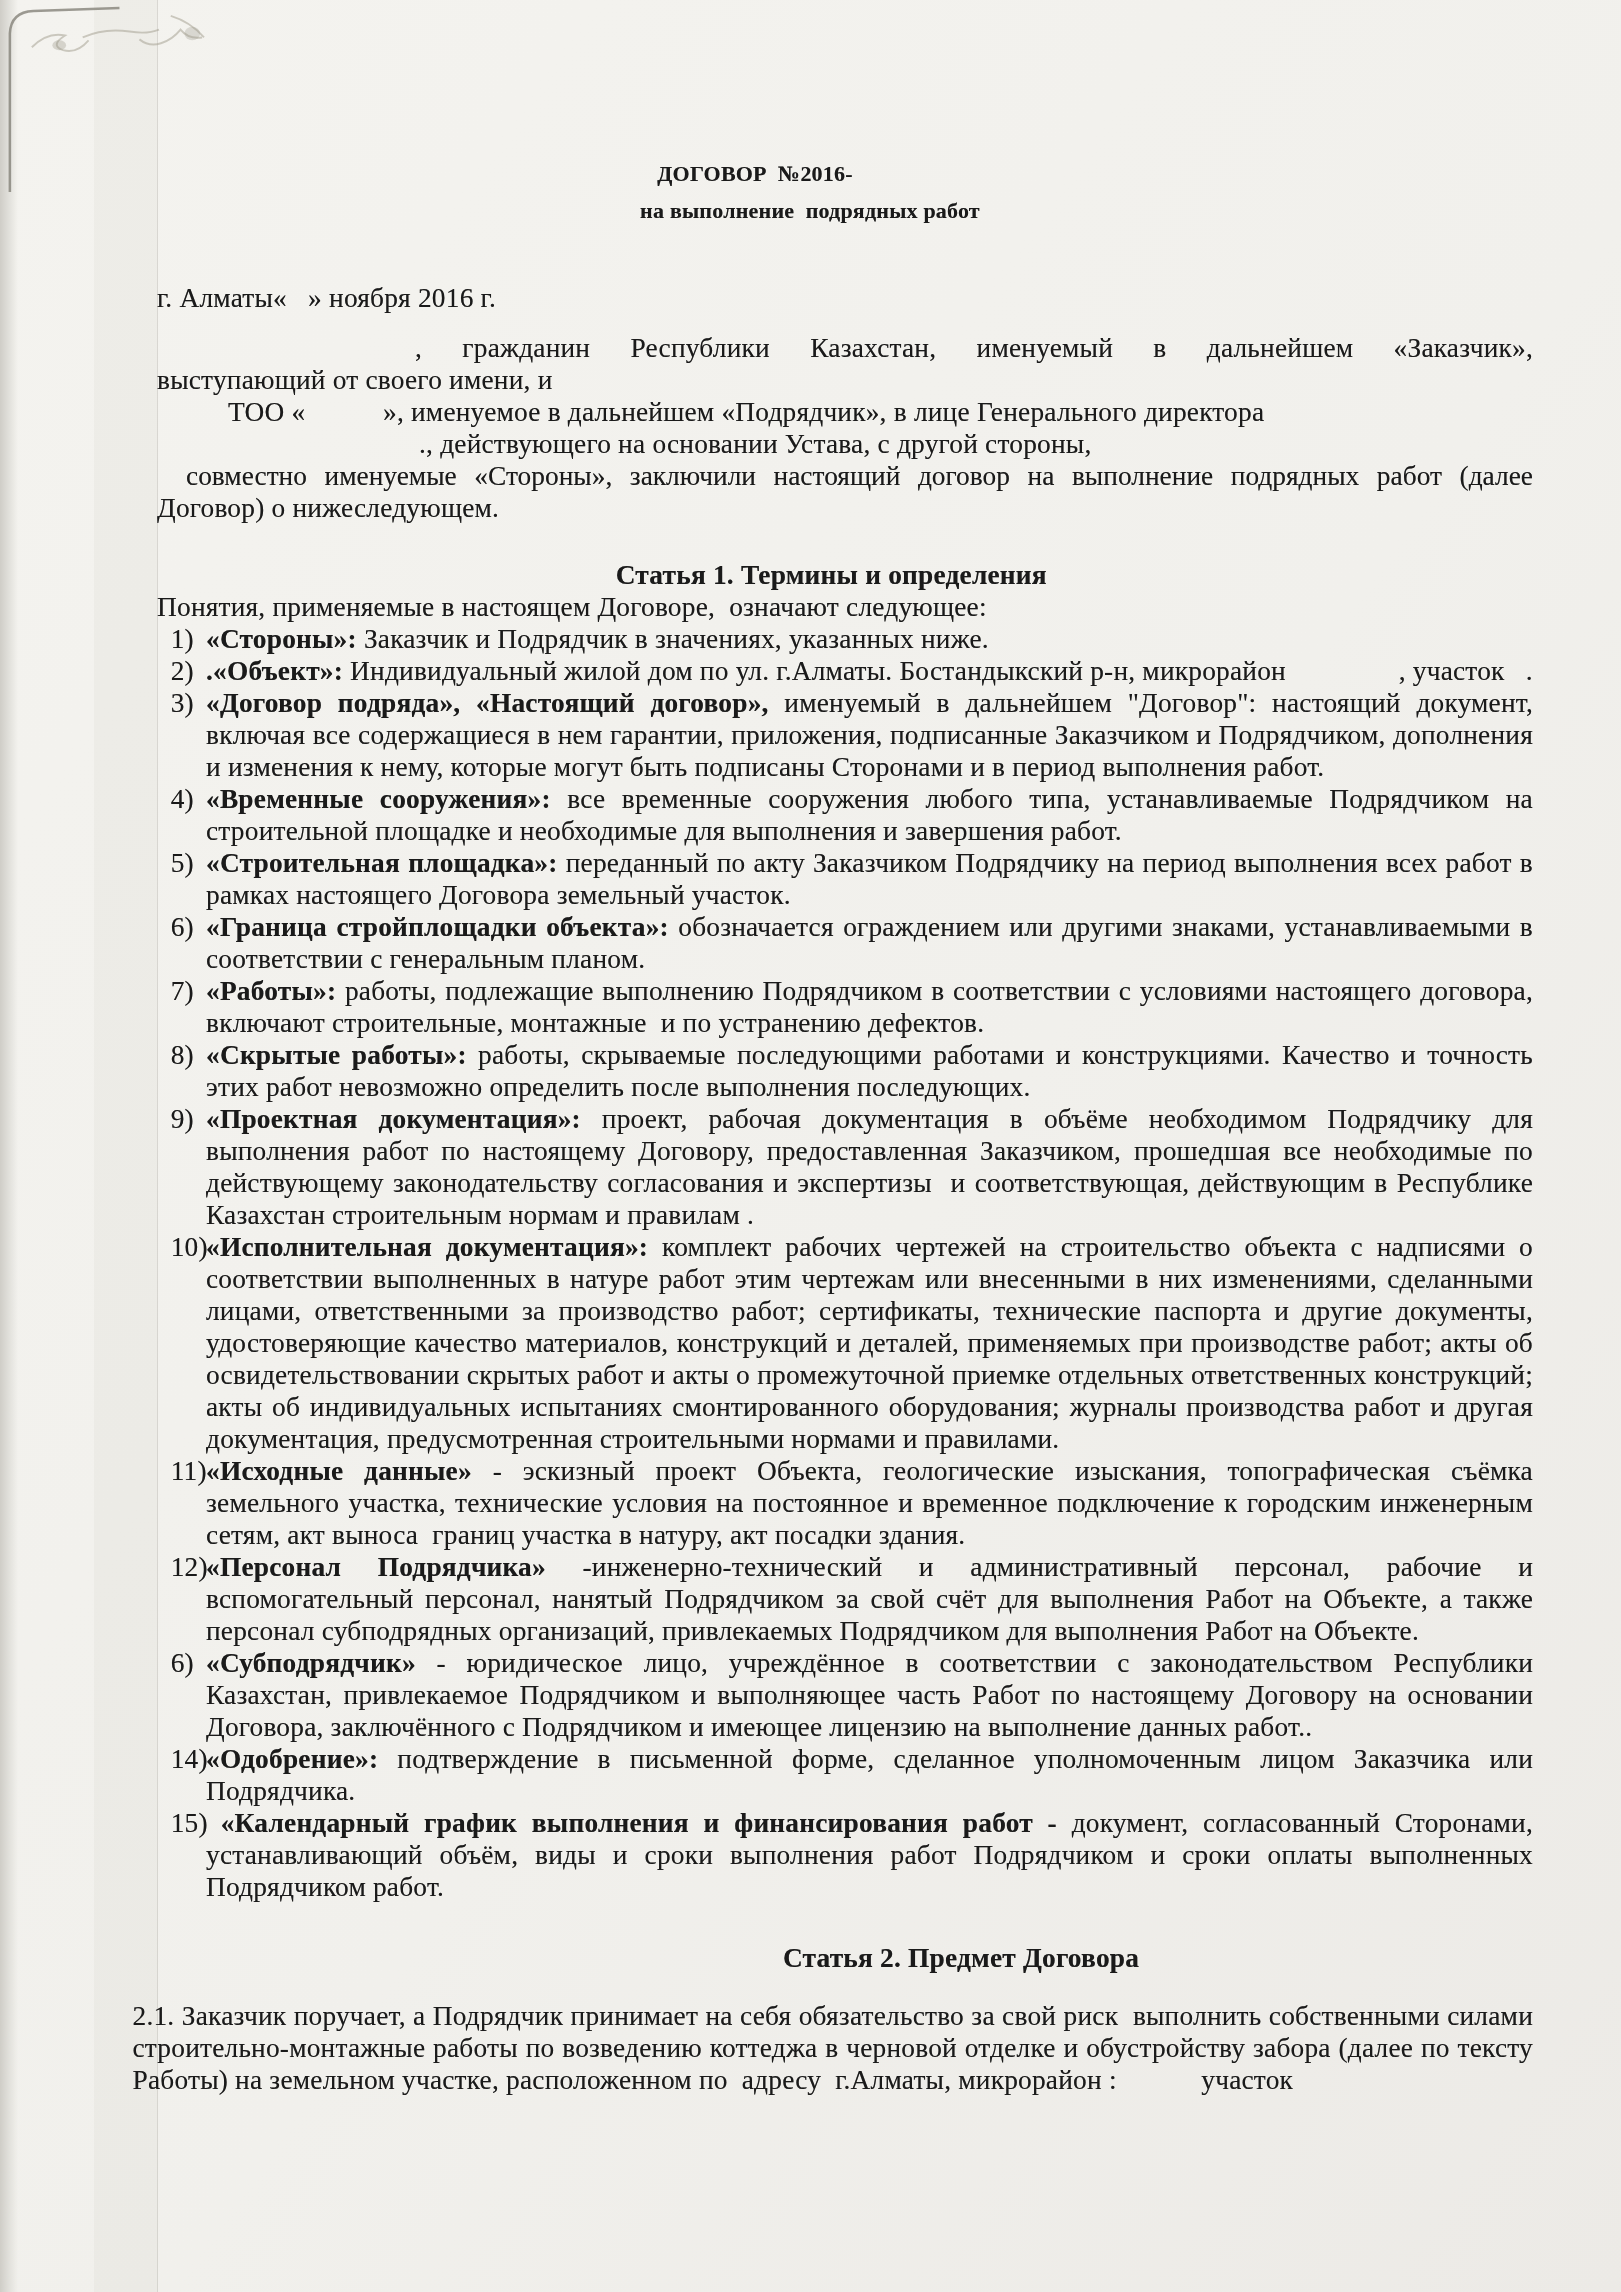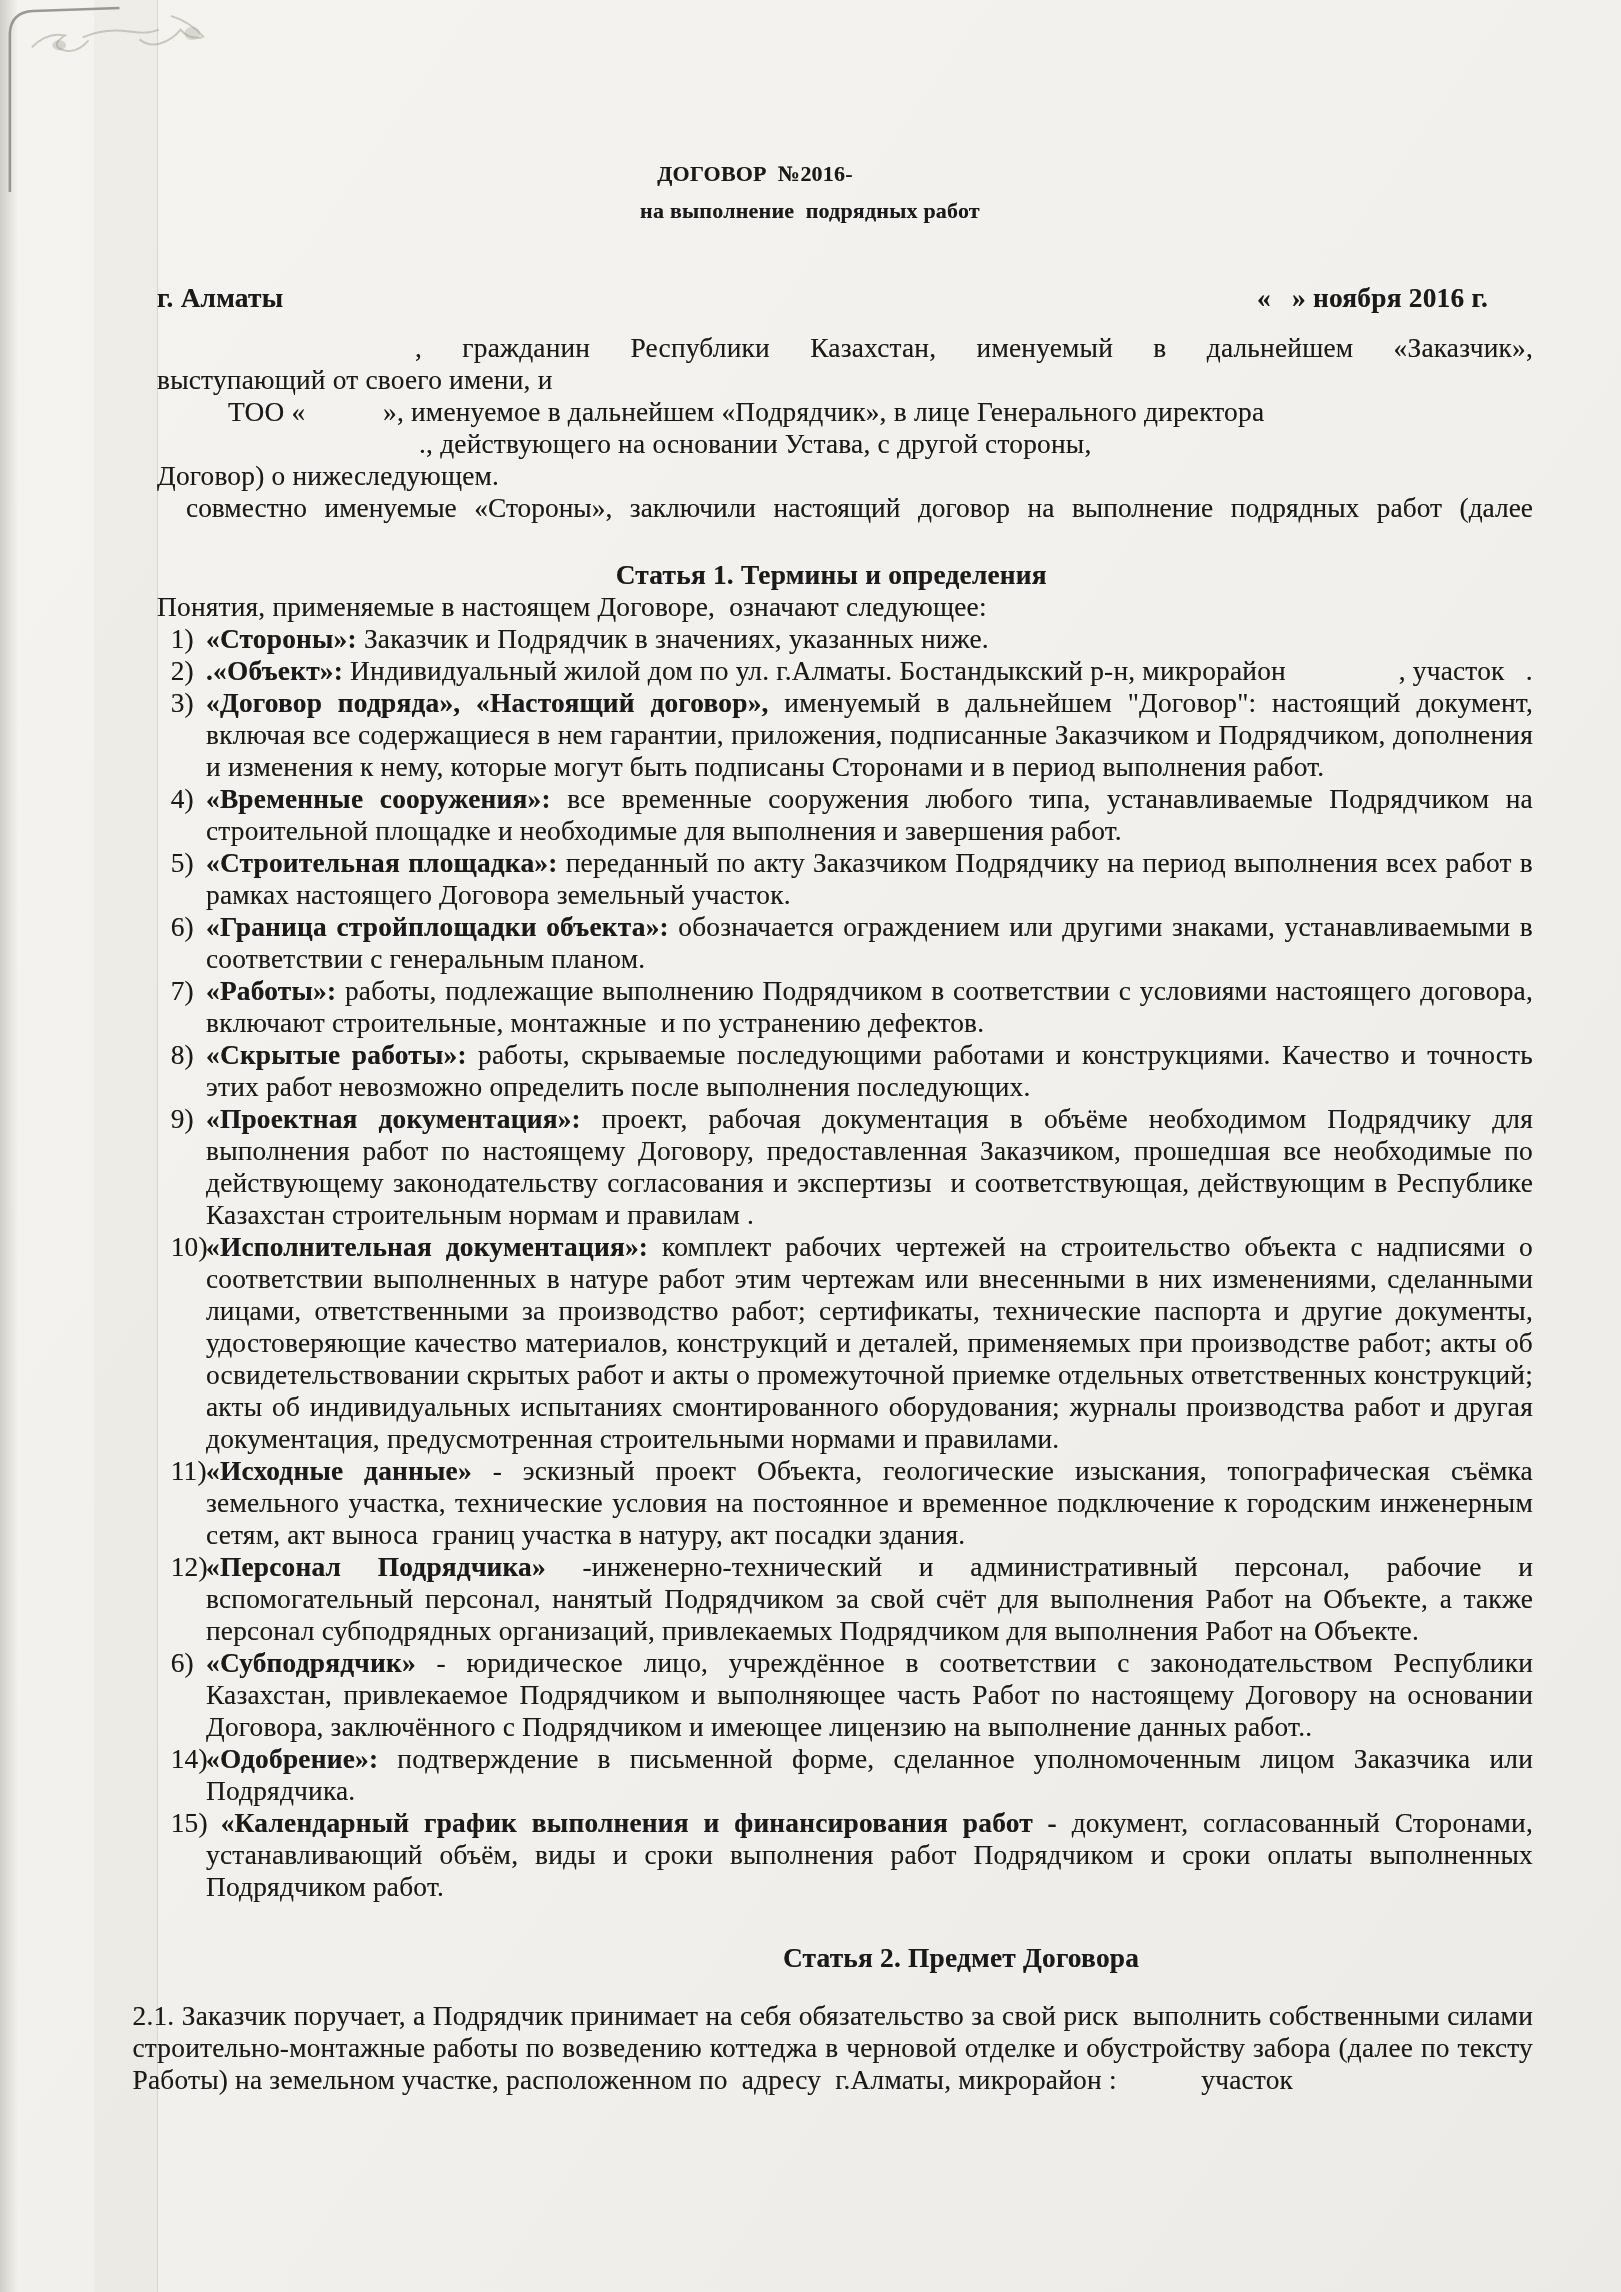--- a/index.html
+++ b/index.html
@@ -23,21 +23,21 @@
     background:rgba(120,115,100,.045); }
   .fold-line{ position:absolute; left:157px; top:0; width:1px; height:100%;
     background:rgba(110,105,95,.20); }
   .corner-svg{ position:absolute; left:3.9px; top:0; }
   .scribble{ position:absolute; left:23.5px; top:3.9px; }
   
   .content{ position:relative; padding:0 88px 0 157px; }
   .title{ margin-top:155px; text-align:center; font-weight:700; font-size:22px;
     line-height:37px; transform:translateX(-35px); }
   .t1{ position:relative; left:-55px; }
-  .dateline{ margin-top:53px; display:flex; justify-content:space-between; font-weight:700; }
+  .dateline{ margin-top:53px; display:flex; justify-content:flex-start; font-weight:400; }
   .date{ padding-right:45px; }
   .intro{ margin-top:18px; }
   .iline{ min-height:32px; }
   .stretch{ text-align:justify; text-align-last:justify; }
   .tight{ letter-spacing:0; word-spacing:0; }
   .h1{ margin-top:35px; font-weight:700; text-align:center; position:relative; left:-13.7px; }
   .items .li{ position:relative; padding-left:49px; text-align:justify; }
   .num{ position:absolute; left:13.7px; top:0; }
   .h2{ margin-top:39px; margin-bottom:25.5px; font-weight:700; text-align:center;
     position:relative; left:116px; }
@@ -77,22 +77,22 @@
     <div class="dateline">
       <span>г. Алматы</span>
       <span class="date">«&nbsp;&nbsp;&nbsp;» ноября 2016 г.</span>
     </div>
 
     <div class="intro">
       <div class="iline stretch" style="padding-left:258px">, гражданин Республики Казахстан, именуемый в дальнейшем «Заказчик»,</div>
       <div class="iline">выступающий от своего имени, и</div>
       <div class="iline" style="padding-left:71px">ТОО «&nbsp;&nbsp;&nbsp;&nbsp;&nbsp;&nbsp;&nbsp;&nbsp;&nbsp;&nbsp;&nbsp;», именуемое в дальнейшем «Подрядчик», в лице Генерального директора</div>
       <div class="iline" style="padding-left:262px">., действующего на основании Устава, с другой стороны,</div>
+      <div class="iline stretch tight" style="padding-left:29px">совместно именуемые «Стороны», заключили настоящий договор на выполнение подрядных работ (далее</div>
       <div class="iline">Договор) о нижеследующем.</div>
-      <div class="iline stretch tight" style="padding-left:29px">совместно именуемые «Стороны», заключили настоящий договор на выполнение подрядных работ (далее</div>
     </div>
 
     <div class="h1">Статья 1. Термины и определения</div>
     <div class="lead">Понятия, применяемые в настоящем Договоре, &nbsp;означают следующее:</div>
 
     <div class="items">
       <div class="li"><span class="num">1)</span><b>«Стороны»:</b><span> Заказчик и Подрядчик в значениях, указанных ниже.</span></div>
       <div class="li"><span class="num">2)</span><b>.«Объект»:</b><span> Индивидуальный жилой дом по ул. г.Алматы. Бостандыкский р-н, микрорайон&nbsp;&nbsp;&nbsp;&nbsp;&nbsp;&nbsp;&nbsp;&nbsp;&nbsp;&nbsp;&nbsp;&nbsp;&nbsp;&nbsp;&nbsp;&nbsp;, участок&nbsp;&nbsp;&nbsp;.</span></div>
       <div class="li"><span class="num">3)</span><b>«Договор подряда», «Настоящий договор»,</b><span> именуемый в дальнейшем "Договор": настоящий документ, включая все содержащиеся в нем гарантии, приложения, подписанные Заказчиком и Подрядчиком, дополнения и изменения к нему, которые могут быть подписаны Сторонами и в период выполнения работ.</span></div>
       <div class="li"><span class="num">4)</span><b>«Временные сооружения»:</b><span> все временные сооружения любого типа, устанавливаемые Подрядчиком на строительной площадке и необходимые для выполнения и завершения работ.</span></div>

